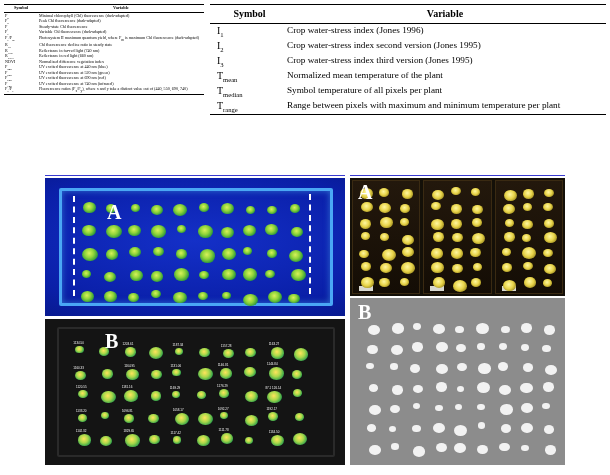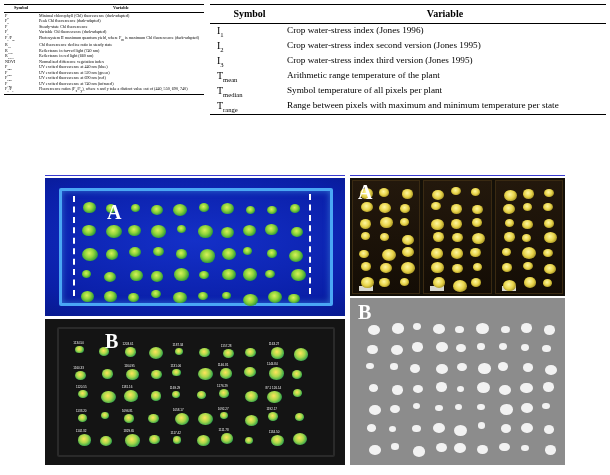--- a/index.html
+++ b/index.html
@@ -318,29 +318,29 @@
         <tr>
           <td class="col-sym2 symbig">I<sub>2</sub></td>
           <td>Crop water-stress index second version (Jones 1995)</td>
         </tr>
         <tr>
           <td class="col-sym2 symbig">I<sub>3</sub></td>
           <td>Crop water-stress index third version (Jones 1995)</td>
         </tr>
         <tr>
           <td class="col-sym2 symbig">T<sub>mean</sub></td>
-          <td>Arithmetic range temperature of the plant</td>
+          <td>Normalized mean temperature of the plant</td>
         </tr>
         <tr>
           <td class="col-sym2 symbig">T<sub>median</sub></td>
           <td>Symbol temperature of all pixels per plant</td>
         </tr>
         <tr>
           <td class="col-sym2 symbig">T<sub>range</sub></td>
-          <td>Range between pixels with maximum and minimum temperature per state</td>
+          <td>Range between pixels with maximum and minimum temperature per plant</td>
         </tr>
       </tbody>
   </table>
 
 </div>
 
 <div class="figure-area">
 
   <div class="fig-left">
 

